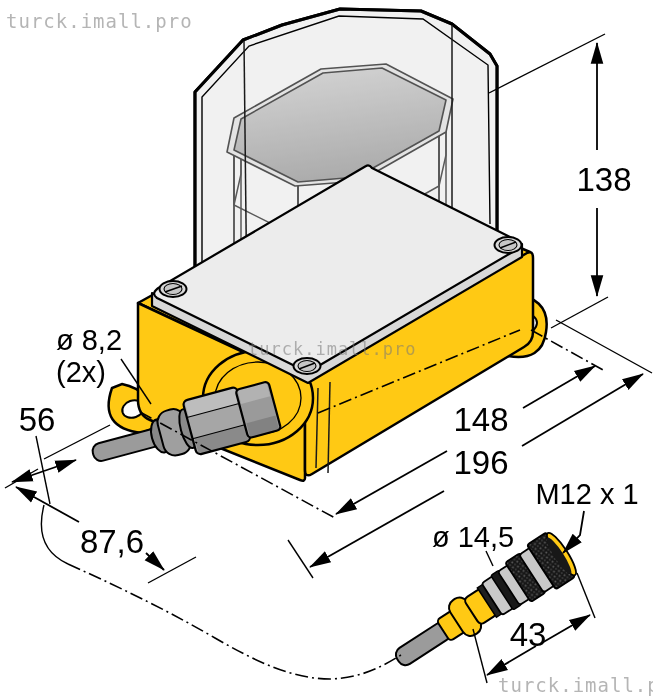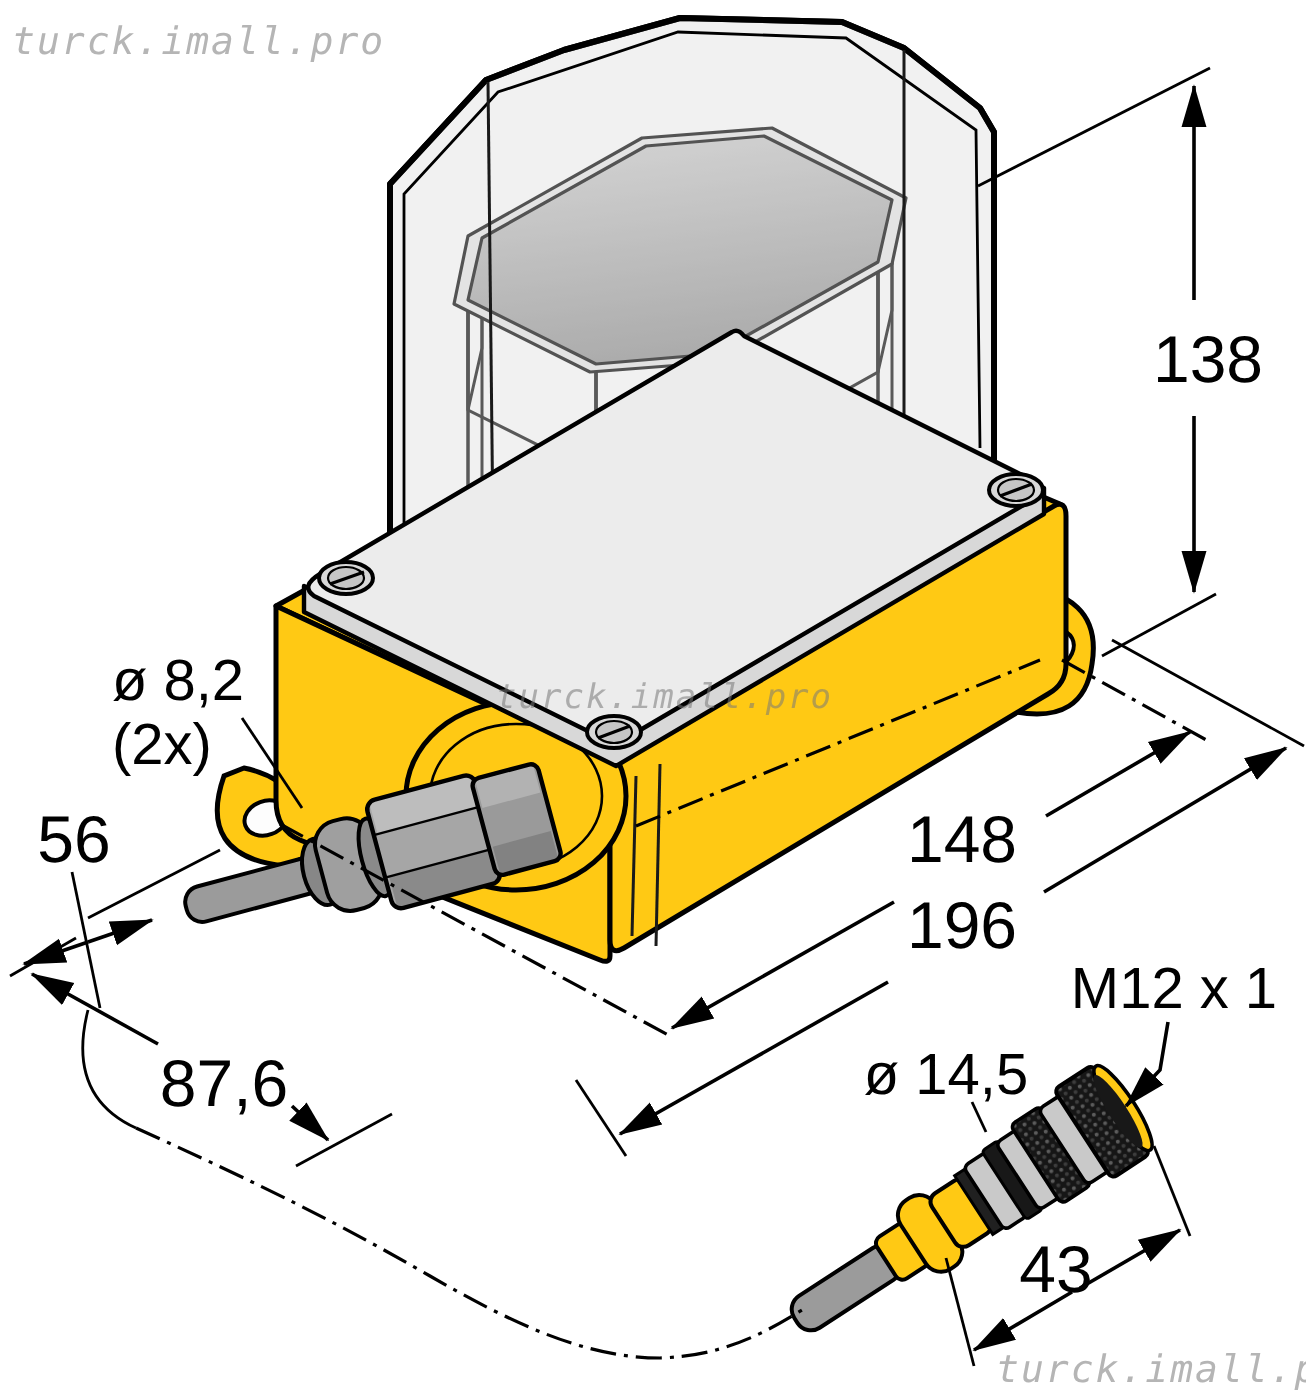--- a/index.html
+++ b/index.html
@@ -1,19 +1,19 @@
 <!DOCTYPE html>
 <html style="--wm: #b5b5b5;"><head>
 <meta charset="utf-8">
 <style>
   html,body{margin:0;padding:0;background:#ffffff;}
   .stage{position:relative;width:653px;height:700px;background:#fff;overflow:hidden;
          font-family:"Liberation Sans",sans-serif;}
   .watermark{position:absolute;font-family:"DejaVu Sans Mono",monospace;
-             color:var(--wm,#b5b5b5);font-size:19px;letter-spacing:1px;pointer-events:none;font-style:italic;}
+             color:var(--wm,#b5b5b5);font-size:19px;letter-spacing:1px;pointer-events:none;}
   .wm-top{left:6px;top:10px;}
   .wm-bottom{left:498px;top:674px;}
   .wm-center{left:248px;top:339px;font-size:17px;color:rgba(120,120,120,0.55);z-index:5;}
   svg{position:absolute;left:0;top:0;}
   .dim{font-size:33px;fill:#000;}
   .dim-sm{font-size:29px;fill:#000;}
   .thin{stroke:#000;stroke-width:1.4;fill:none;}
   .edge{stroke:#1a1a1a;stroke-width:1.5;fill:none;}
   .dimline{stroke:#000;stroke-width:1.8;fill:none;}
   .extline{stroke:#000;stroke-width:1.4;fill:none;}

